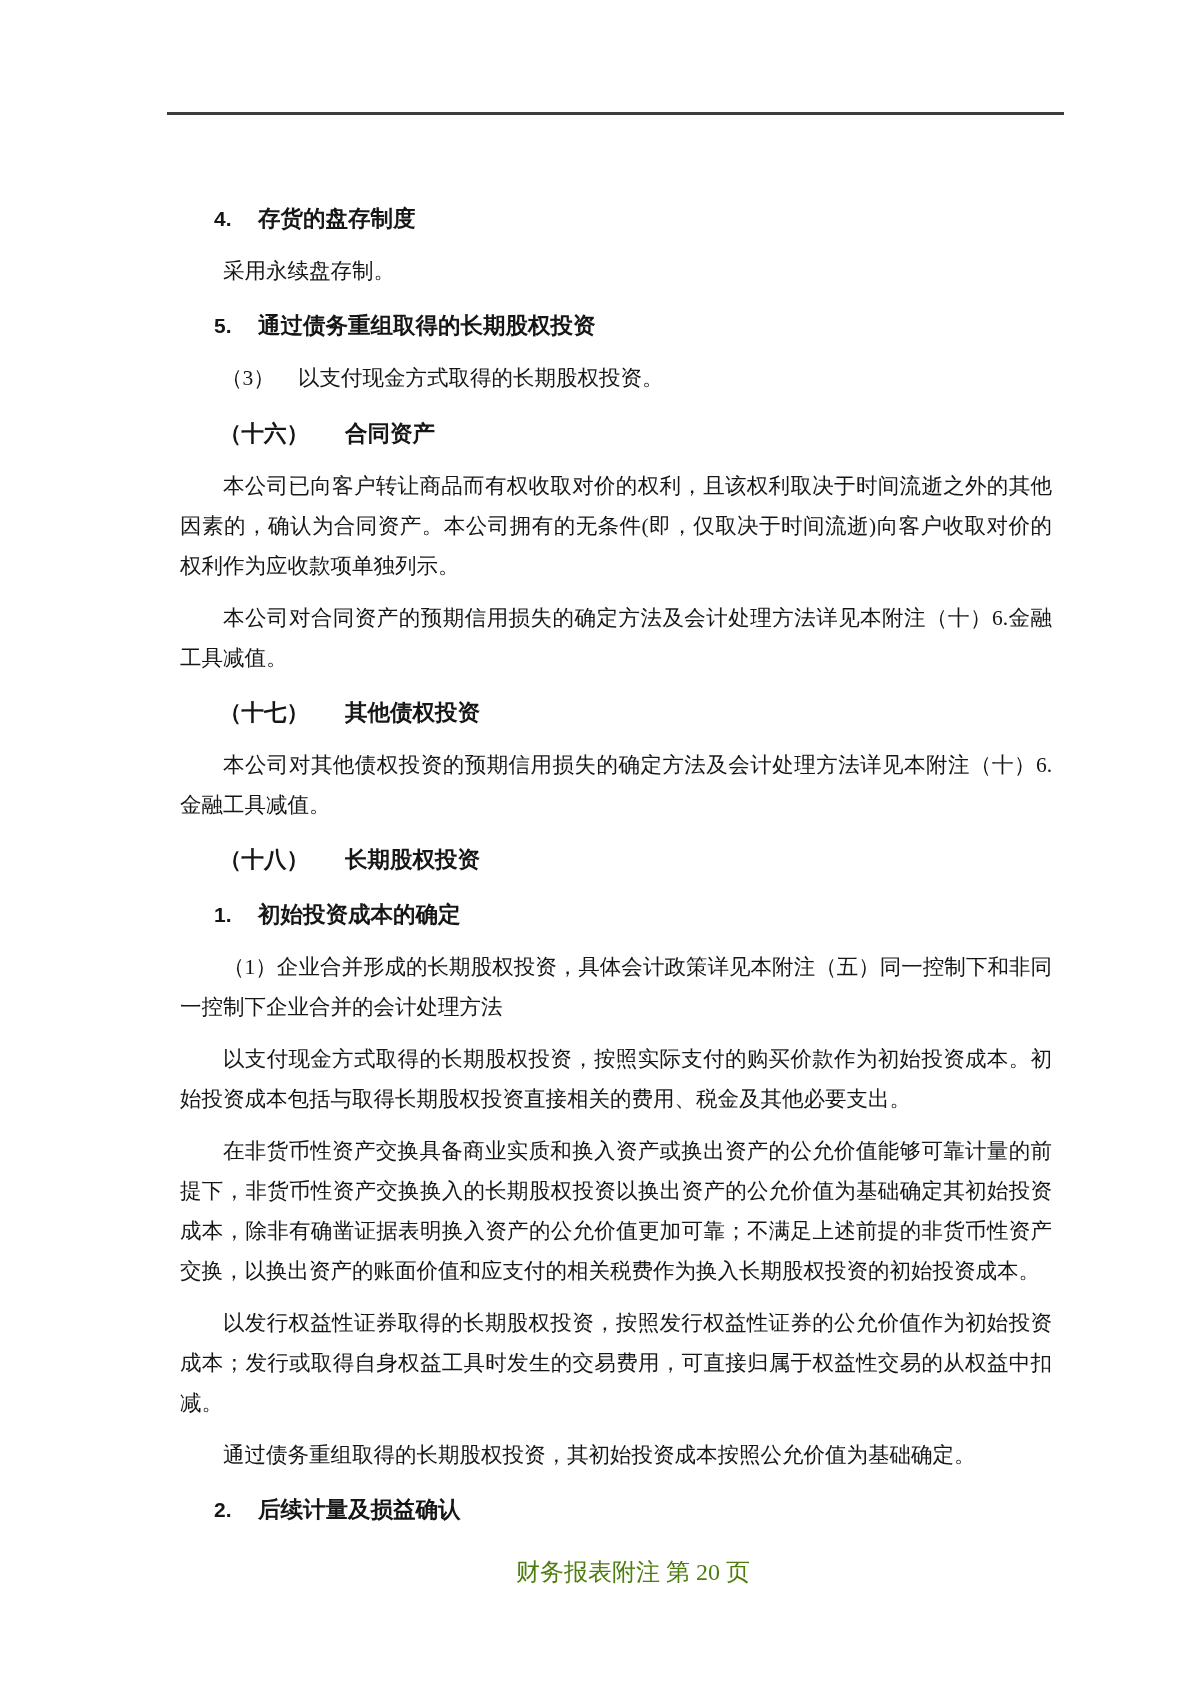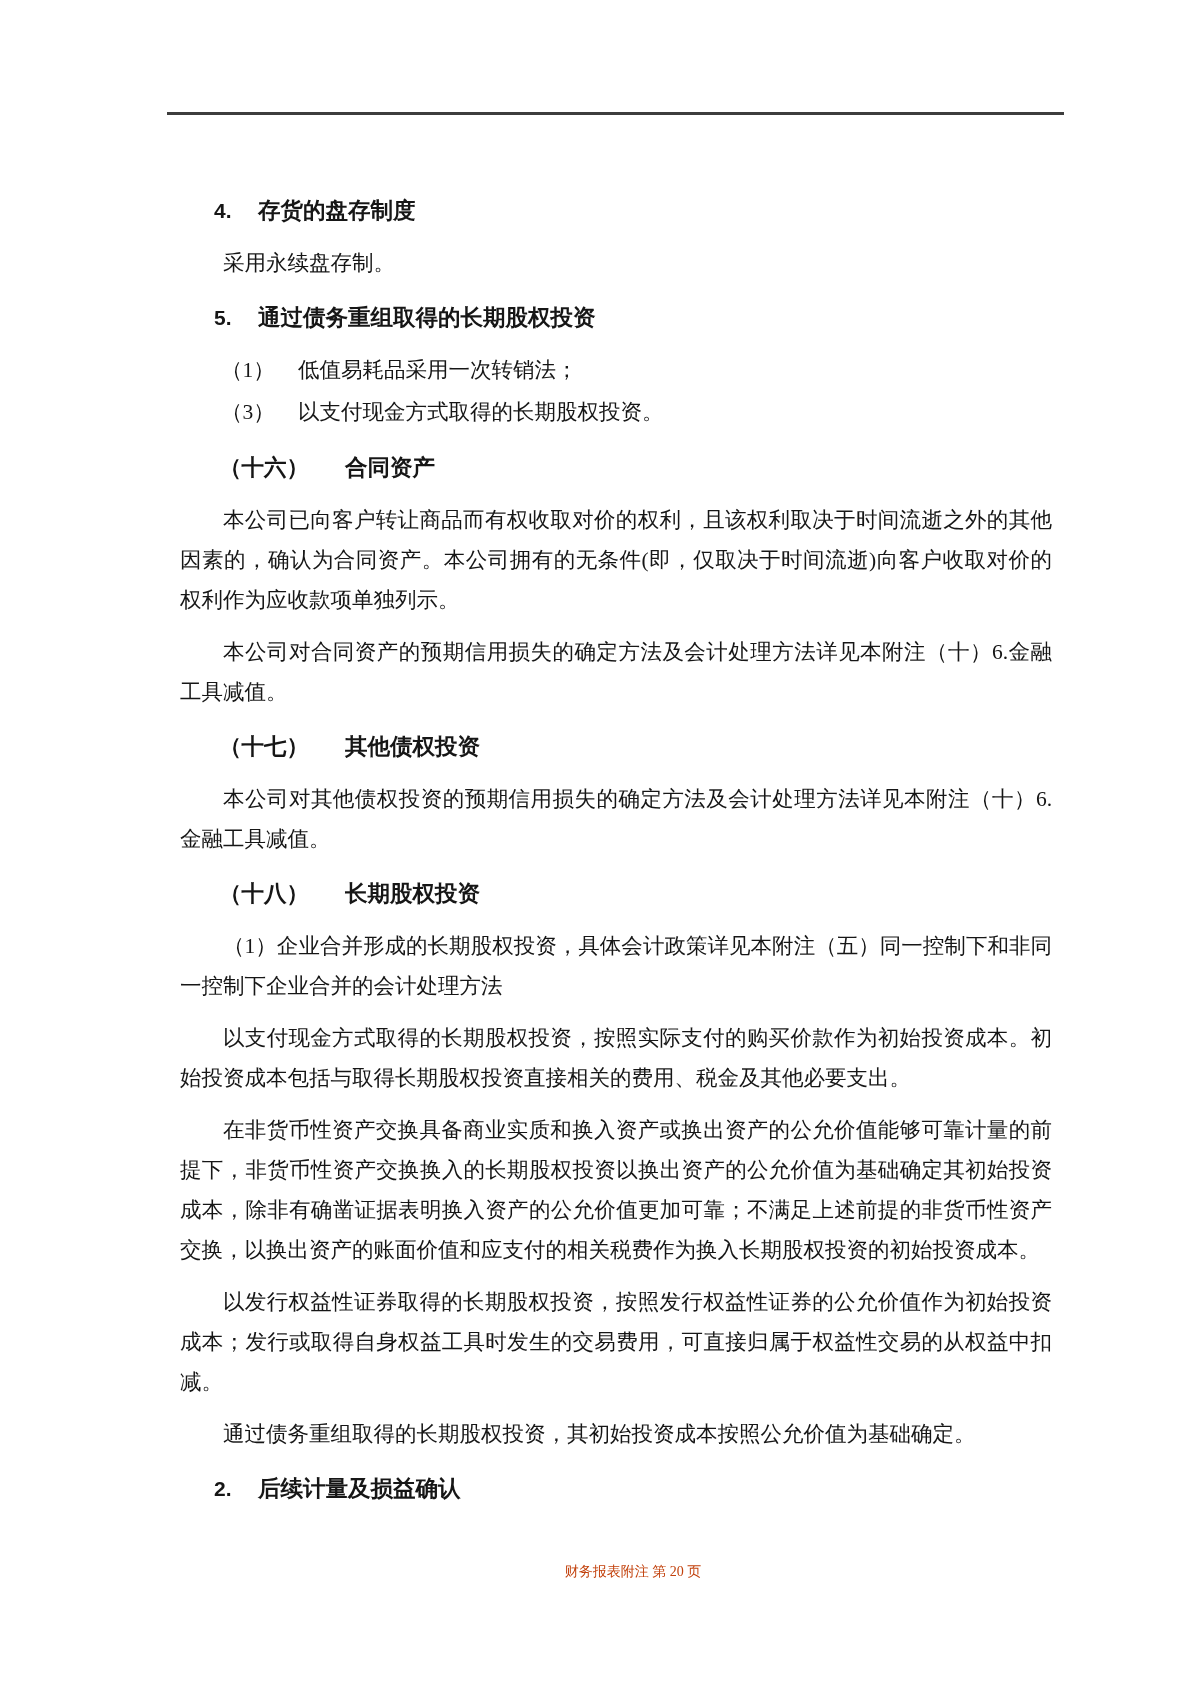--- a/index.html
+++ b/index.html
@@ -19,21 +19,21 @@
   .top-rule {
     position: absolute;
     top: 112px;
     left: 167px;
     width: 897px;
     height: 3px;
     background: #3d3d3d;
   }
   .content {
     position: absolute;
-    top: 176px;
+    top: 184px;
     left: 168px;
     width: 896px;
     font-size: 21.5px;
     line-height: 40px;
     text-align: justify;
     text-align-last: left;
   }
   .para {
     margin: 12px;
     text-indent: 2em;
@@ -75,23 +75,23 @@
     width: 77px;
   }
   .page-footer {
     position: absolute;
     top: 1558px;
     left: 168px;
     width: 896px;
     padding-left: 34px;
     box-sizing: border-box;
     text-align: center;
-    font-size: 14px;
+    font-size: 24px;
     line-height: 28px;
-    color: #c2410c;
+    color: #4d7c0f;
   }
 </style>
 </head>
 <body>
 
 <div class="page">
 
   <div class="top-rule"></div>
 
   <div class="content">
@@ -101,23 +101,20 @@
     </div>
 
     <p class="para">采用永续盘存制。</p>
 
     <div class="heading">
       <span class="h-num">5.</span><span>通过债务重组取得的长期股权投资</span>
     </div>
 
     <div class="olist">
       <div class="olist-item">
-        <span class="li-num">（1）</span><span>低值易耗品采用一次转销法；</span>
-      </div>
-      <div class="olist-item">
         <span class="li-num">（3）</span><span>以支付现金方式取得的长期股权投资。</span>
       </div>
     </div>
 
     <div class="heading-section">
       <span class="h-num">（十六）</span><span>合同资产</span>
     </div>
 
     <p class="para">本公司已向客户转让商品而有权收取对价的权利，且该权利取决于时间流逝之外的其他因素的，确认为合同资产。本公司拥有的无条件(即，仅取决于时间流逝)向客户收取对价的权利作为应收款项单独列示。</p>
     <p class="para">本公司对合同资产的预期信用损失的确定方法及会计处理方法详见本附注（十）6.金融工具减值。</p>
@@ -125,20 +122,23 @@
     <div class="heading-section">
       <span class="h-num">（十七）</span><span>其他债权投资</span>
     </div>
 
     <p class="para">本公司对其他债权投资的预期信用损失的确定方法及会计处理方法详见本附注（十）6.金融工具减值。</p>
 
     <div class="heading-section">
       <span class="h-num">（十八）</span><span>长期股权投资</span>
     </div>
 
+    <div class="heading">
+      <span class="h-num">1.</span><span>初始投资成本的确定</span>
+    </div>
 
     <p class="para">（1）企业合并形成的长期股权投资，具体会计政策详见本附注（五）同一控制下和非同一控制下企业合并的会计处理方法</p>
     <p class="para">以支付现金方式取得的长期股权投资，按照实际支付的购买价款作为初始投资成本。初始投资成本包括与取得长期股权投资直接相关的费用、税金及其他必要支出。</p>
     <p class="para">在非货币性资产交换具备商业实质和换入资产或换出资产的公允价值能够可靠计量的前提下，非货币性资产交换换入的长期股权投资以换出资产的公允价值为基础确定其初始投资成本，除非有确凿证据表明换入资产的公允价值更加可靠；不满足上述前提的非货币性资产交换，以换出资产的账面价值和应支付的相关税费作为换入长期股权投资的初始投资成本。</p>
     <p class="para">以发行权益性证券取得的长期股权投资，按照发行权益性证券的公允价值作为初始投资成本；发行或取得自身权益工具时发生的交易费用，可直接归属于权益性交易的从权益中扣减。</p>
     <p class="para">通过债务重组取得的长期股权投资，其初始投资成本按照公允价值为基础确定。</p>
 
     <div class="heading">
       <span class="h-num">2.</span><span>后续计量及损益确认</span>
     </div>

